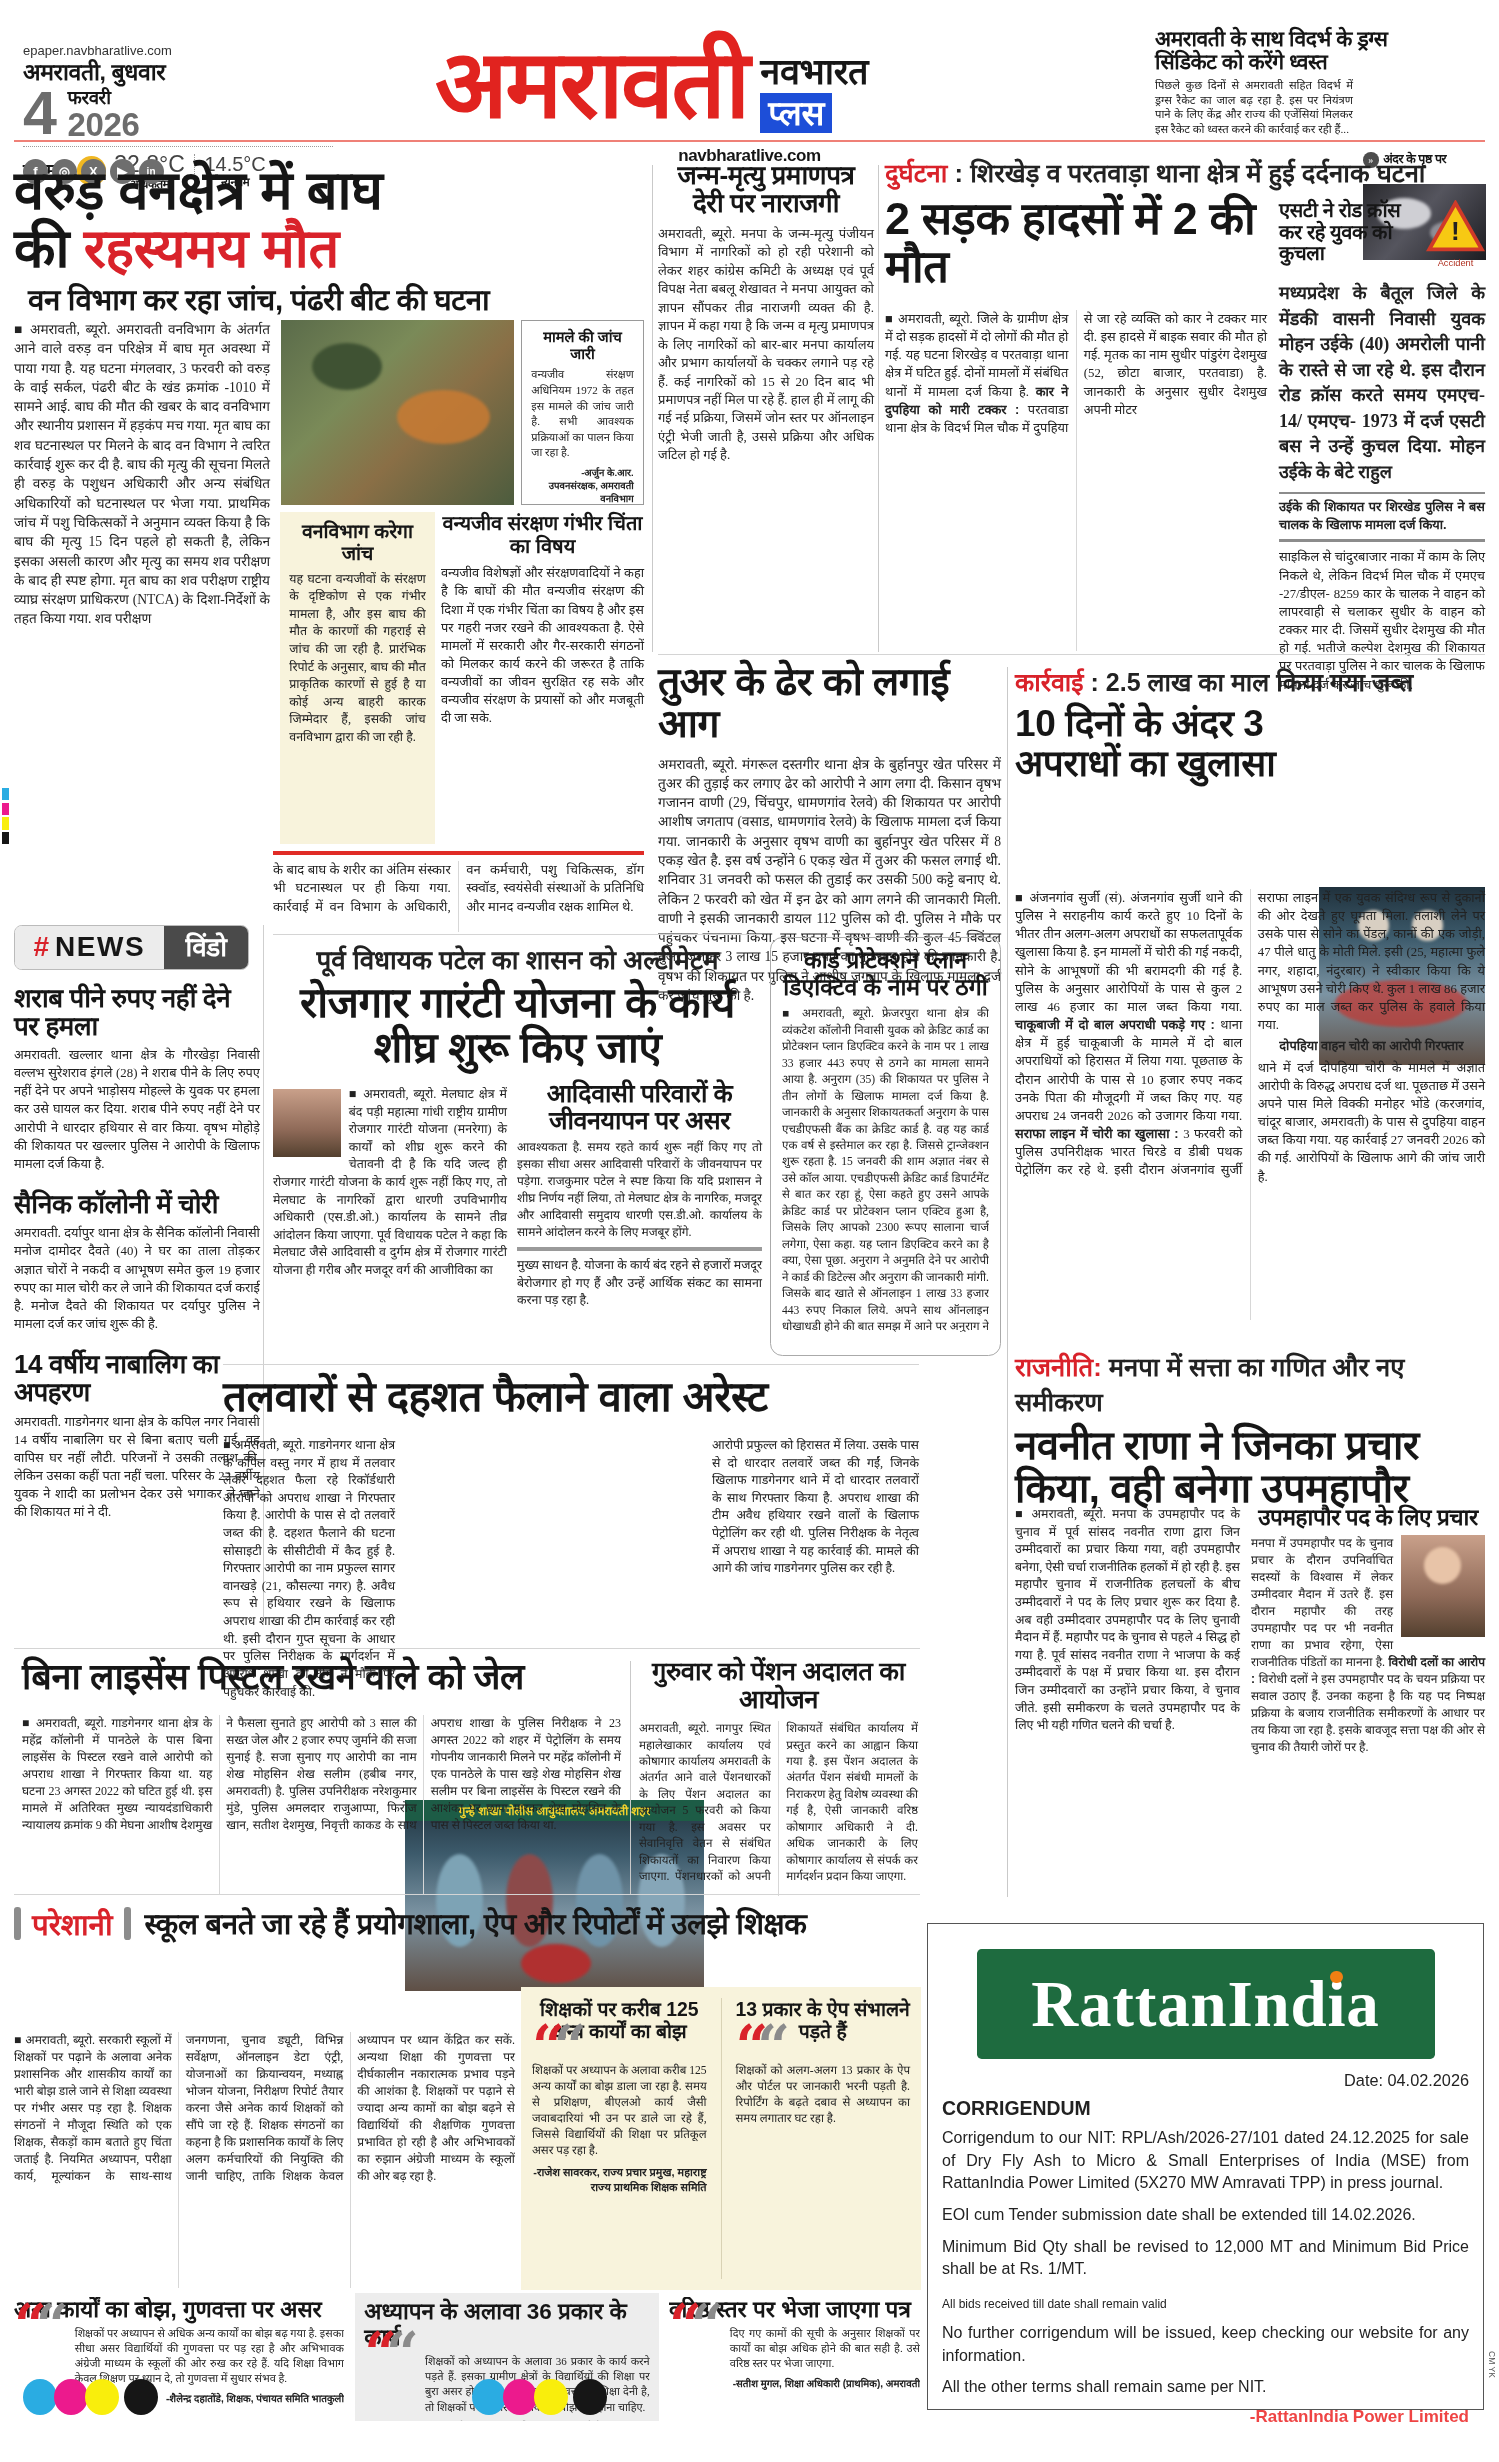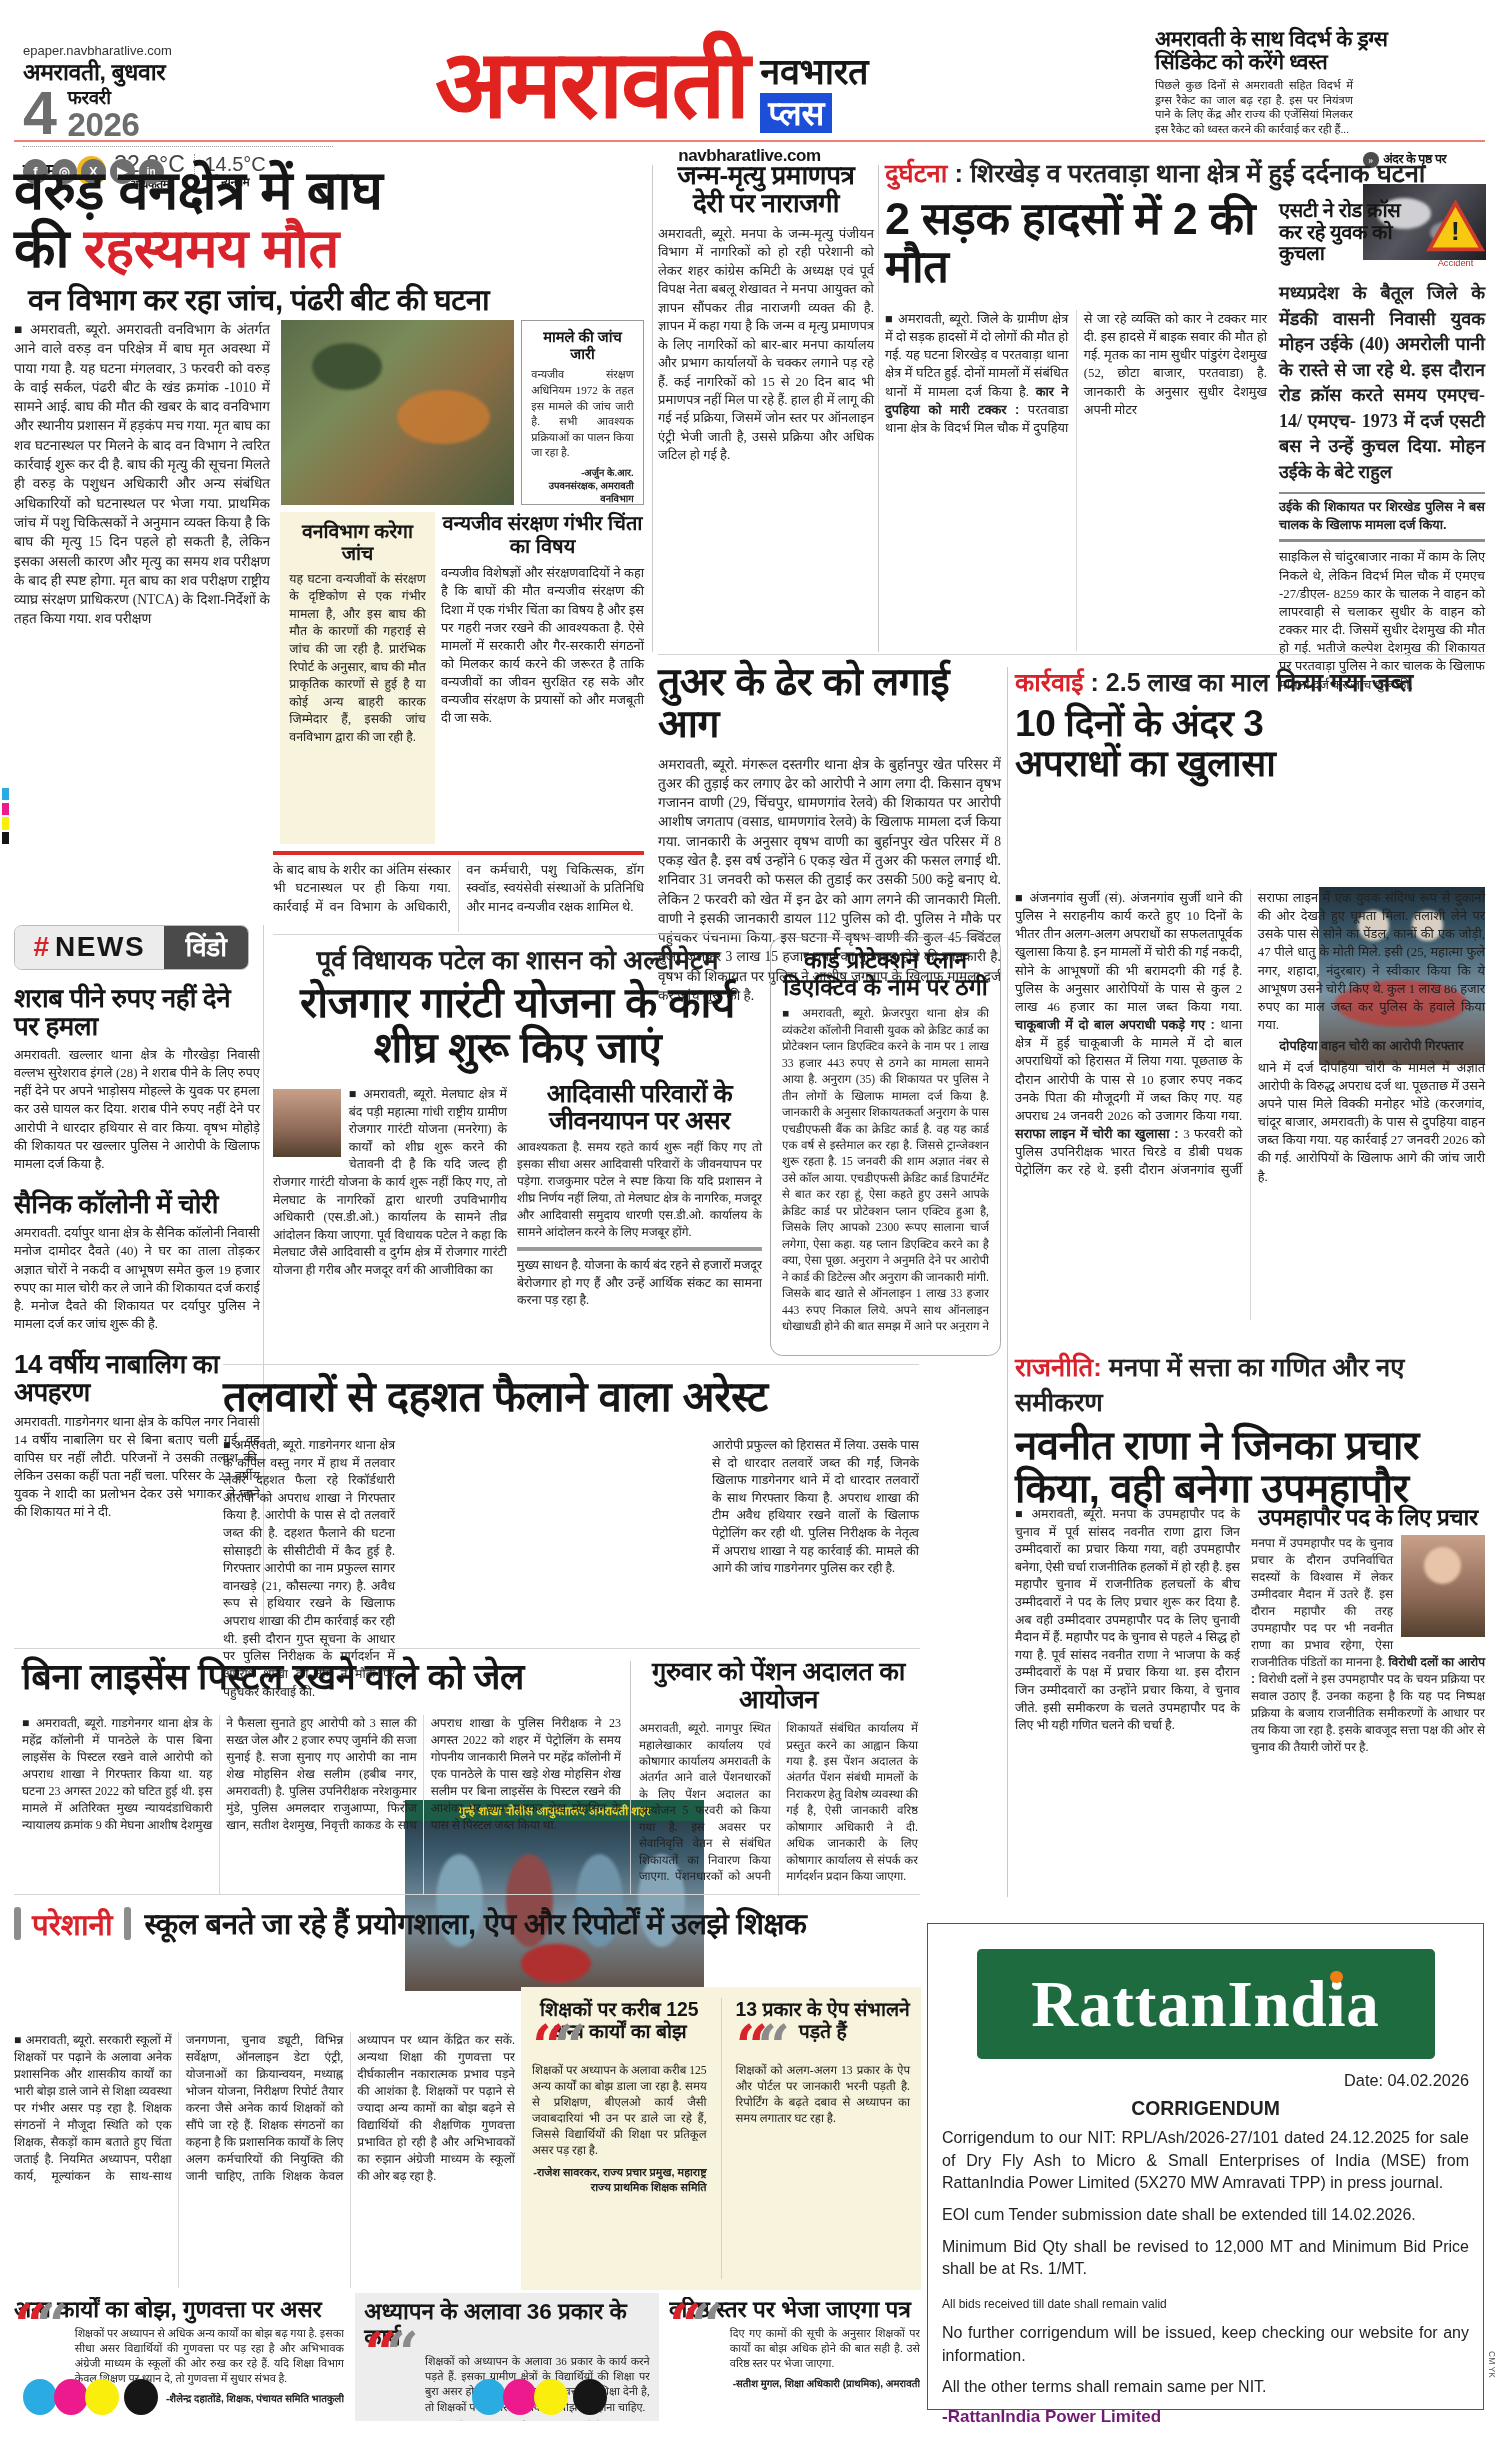--- a/index.html
+++ b/index.html
@@ -324,28 +324,28 @@
     </div>
     <div class="attr" style="font-size:10px;">-सतीश मुगल, शिक्षा अधिकारी (प्राथमिक), अमरावती</div>
   </div>
 
   <div class="abs" style="left:927px;top:1923px;width:557px;height:487px;border:1.6px solid #555;padding:11px 14px;box-sizing:border-box;font-family:'Liberation Sans',sans-serif;">
     <div style="width:458px;height:110px;margin:14px auto 7.8px;background:#1e6b3f;border-radius:4.7px;display:flex;align-items:center;justify-content:center;position:relative;">
       <span style="font-family:'Liberation Serif',serif;font-size:65px;font-weight:700;color:#fff;letter-spacing:0.8px;">RattanIndia</span>
       <span style="position:absolute;right:92px;top:22px;width:12.4px;height:12.4px;border-radius:50%;background:#f07f13;"></span>
     </div>
     <div style="text-align:right;font-size:16.3px;margin-top:12.4px;">Date: 04.02.2026</div>
-    <div style="text-align:center;font-size:19.4px;font-weight:800;margin-top:6.2px;">CORRIGENDUM</div>
+    <div style="text-align:left;font-size:19.4px;font-weight:800;margin-top:6.2px;">CORRIGENDUM</div>
     <div style="font-size:16px;line-height:1.4;text-align:justify;margin-top:7.8px;">Corrigendum to our NIT: RPL/Ash/2026-27/101 dated 24.12.2025 for sale of Dry Fly Ash to Micro &amp; Small Enterprises of India (MSE) from RattanIndia Power Limited (5X270 MW Amravati TPP) in press journal.</div>
     <div style="font-size:16px;line-height:1.4;margin-top:9.3px;">EOI cum Tender submission date shall be extended till 14.02.2026.</div>
     <div style="font-size:16px;line-height:1.4;text-align:justify;margin-top:9.3px;">Minimum Bid Qty shall be revised to 12,000 MT and Minimum Bid Price shall be at Rs. 1/MT.</div>
     <div style="font-size:12px;line-height:1.4;margin-top:16px;">All bids received till date shall remain valid</div>
     <div style="font-size:16px;line-height:1.4;text-align:justify;margin-top:9.3px;">No further corrigendum will be issued, keep checking our website for any information.</div>
     <div style="font-size:16px;line-height:1.4;margin-top:9.3px;">All the other terms shall remain same per NIT.</div>
-    <div style="text-align:left;font-size:17px;font-weight:800;color:#701a75;margin-top:7.8px;">-RattanIndia Power Limited</div>
+    <div style="text-align:right;font-size:17px;font-weight:800;color:#ef4444;margin-top:7.8px;">-RattanIndia Power Limited</div>
   </div>
 
   <div class="abs" style="left:23px;top:2379px;display:flex;">
     <span style="width:34px;height:36px;border-radius:50%;background:#2aace2;"></span>
     <span style="width:34px;height:36px;border-radius:50%;background:#ec1a8d;margin-left:-3.1px;"></span>
     <span style="width:34px;height:36px;border-radius:50%;background:#f9ee0c;margin-left:-3.1px;"></span>
     <span style="width:34px;height:36px;border-radius:50%;background:#161616;margin-left:4.7px;"></span>
   </div>
   <div class="abs" style="left:472px;top:2379px;display:flex;">
     <span style="width:34px;height:36px;border-radius:50%;background:#2aace2;"></span>

